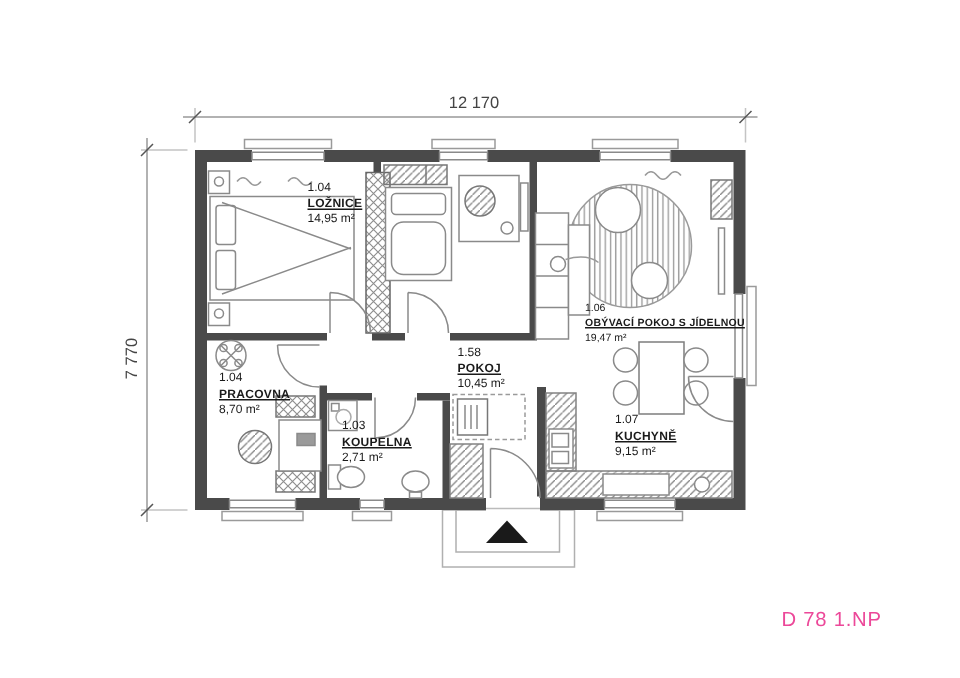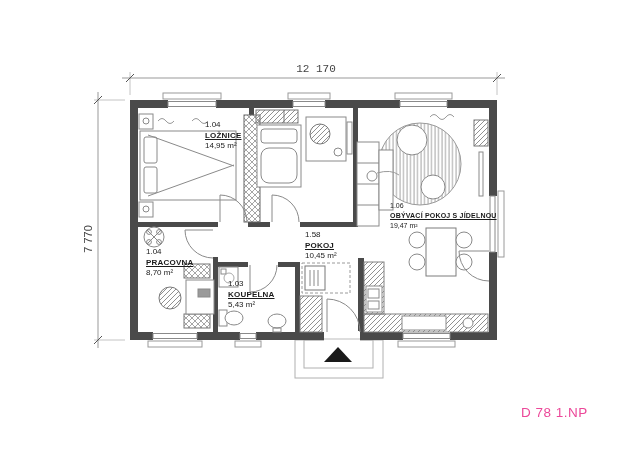--- a/index.html
+++ b/index.html
@@ -3,21 +3,21 @@
 <meta charset="utf-8">
 <style>
   html,body{margin:0;padding:0;background:#fff;}
   .canvas{position:relative;width:640px;height:452px;background:#fff;overflow:hidden;
           font-family:"Liberation Sans", sans-serif;}
   svg{position:absolute;left:0;top:0;}
   .room-label{position:absolute;font-size:8px;line-height:10.5px;color:#1a1a1a;white-space:nowrap;}
   .room-label .rname{font-weight:bold;letter-spacing:.2px;text-decoration:underline;}
   .room-label.small{font-size:7px;line-height:10px;}
   .dim-label{position:absolute;font-size:11px;color:#444;}
-  .dim-top-label{left:288px;top:63px;width:56px;text-align:center;font-family:Liberation Mono, monospace;}
+  .dim-top-label{left:288px;top:63px;width:56px;text-align:center;}
   .dim-left-label{left:62px;top:233px;width:52px;text-align:center;transform:rotate(-90deg);}
   .sheet-label{position:absolute;left:521px;top:405px;font-size:13.5px;color:#ec4899;letter-spacing:.5px;}
 </style>
 </head>
 <body>
 
 <div class="canvas">
 
 <svg width="640" height="452" viewBox="0 0 640 452">
   <defs>
@@ -220,22 +220,27 @@
 
 <div class="room-label" style="left:146px;top:247px">
   <div>1.04</div>
   <div class="rname">PRACOVNA</div>
   <div>8,70 m²</div>
 </div>
 
 <div class="room-label" style="left:228px;top:279px">
   <div>1.03</div>
   <div class="rname">KOUPELNA</div>
-  <div>5,43 m²</div>
-</div>
-
+  <div>2,71 m²</div>
+</div>
+
+<div class="room-label" style="left:410px;top:275px">
+  <div>1.07</div>
+  <div class="rname">KUCHYNĚ</div>
+  <div>9,15 m²</div>
+</div>
 
 <div class="dim-label dim-top-label">12 170</div>
 <div class="dim-label dim-left-label">7 770</div>
 
 <div class="sheet-label">D 78 1.NP</div>
 
 </div>
 
 </body></html>

